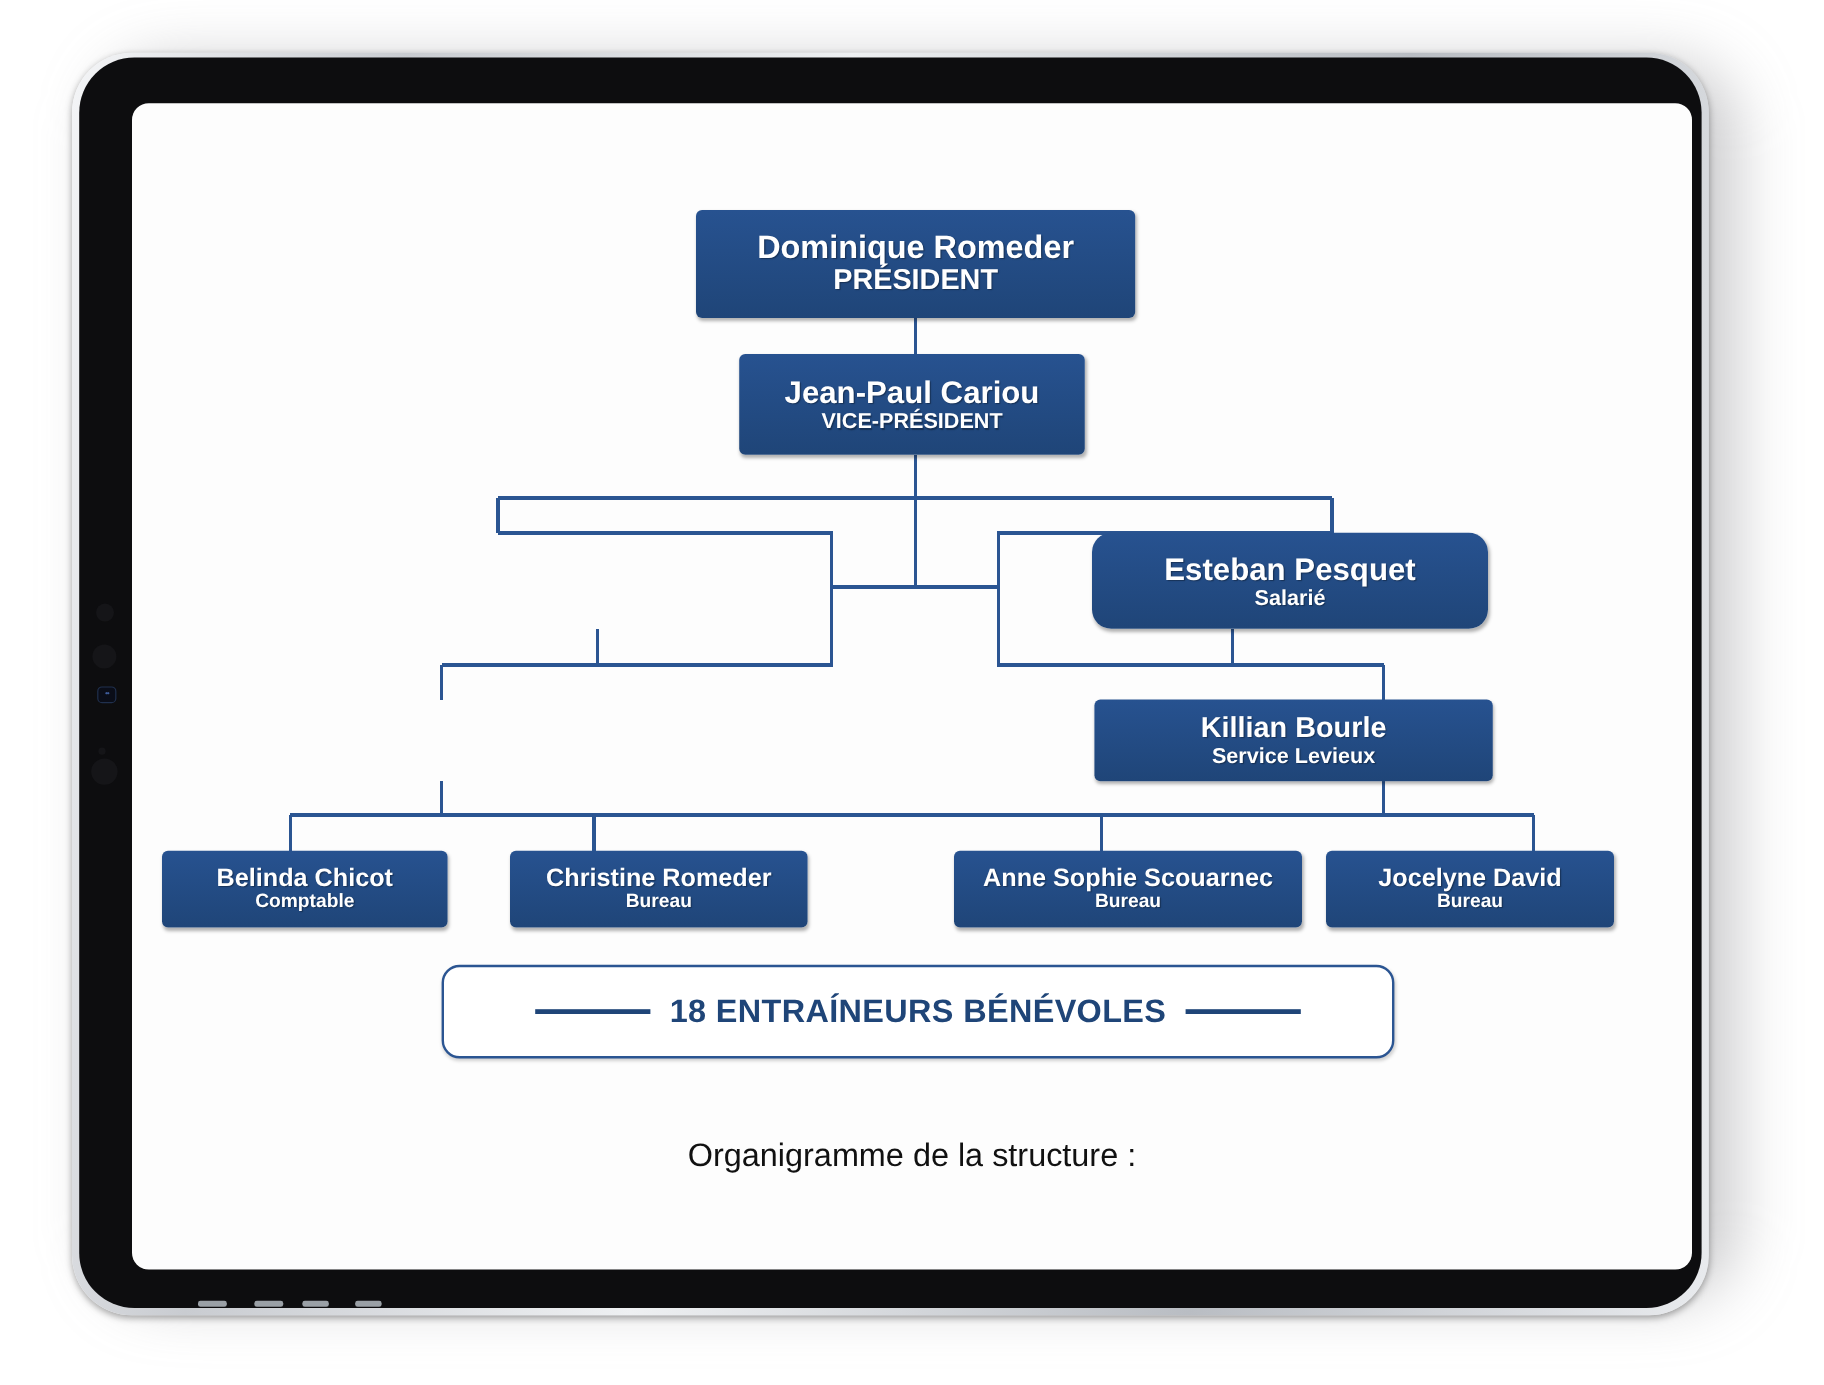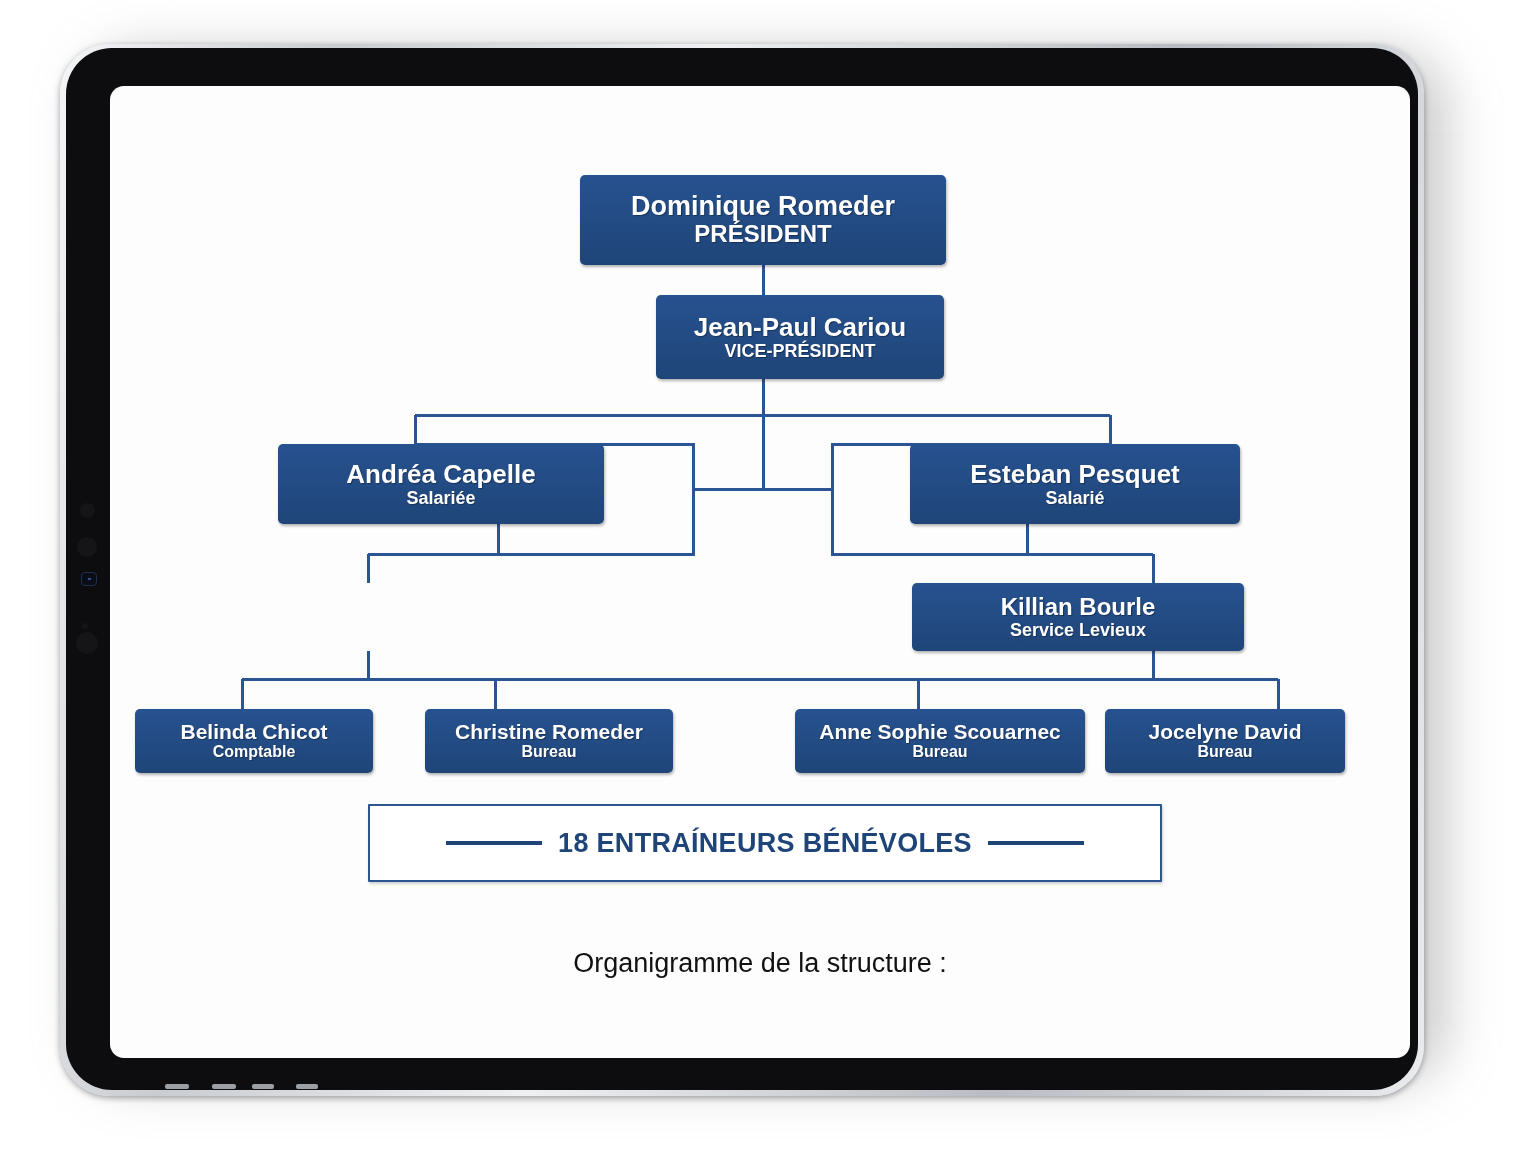--- a/index.html
+++ b/index.html
@@ -139,21 +139,21 @@
   .lvl4 .rl { font-size: 18px; }
   .lvl5 .nm { font-size: 21px; }
   .lvl5 .rl { font-size: 16px; }
 
   
   #volunteers-banner {
     position: absolute;
     left: 258px; top: 718px;
     width: 790px; height: 74px;
     border: 2px solid #2b5592;
-    border-radius: 1px;
+    border-radius: 15px;
     background: #ffffff;
     display: flex;
     align-items: center;
     justify-content: center;
     gap: 16px;
     box-shadow: 1px 2px 3px rgba(0,0,0,0.18);
   }
   .banner-rule {
     width: 96px; height: 4px;
     background: #1f4578;
@@ -233,31 +233,27 @@
           <line x1="808" y1="593" x2="808" y2="623"></line>
           <line x1="1168" y1="593" x2="1168" y2="623"></line>
         </g>
       </svg>
 
       <div class="node lvl1" style="left:470px; top:89px; width:366px; height:90px;">
         <div class="nm">Dominique Romeder</div>
         <div class="rl">PRÉSIDENT</div>
       </div>
 
-      <div class="node lvl2" style="left:506px; top:209px; width:288px; height:84px;margin-left:40px;">
+      <div class="node lvl2" style="left:506px; top:209px; width:288px; height:84px;">
         <div class="nm">Jean-Paul Cariou</div>
         <div class="rl">VICE-PRÉSIDENT</div>
       </div>
 
-      <div class="node lvl3" style="left:168px; top:358px; width:326px; height:80px;">
-        <div class="nm">Andréa Capelle</div>
-        <div class="rl">Salariée</div>
-      </div>
-
-      <div class="node lvl3" style="left:800px; top:358px; width:330px; height:80px;">
+
+      <div class="node lvl3" style="left:800px; top:358px; width:330px; height:80px;border-radius:16px;">
         <div class="nm">Esteban Pesquet</div>
         <div class="rl">Salarié</div>
       </div>
 
 
       <div class="node lvl4" style="left:802px; top:497px; width:332px; height:68px;">
         <div class="nm">Killian Bourle</div>
         <div class="rl">Service Levieux</div>
       </div>
 

